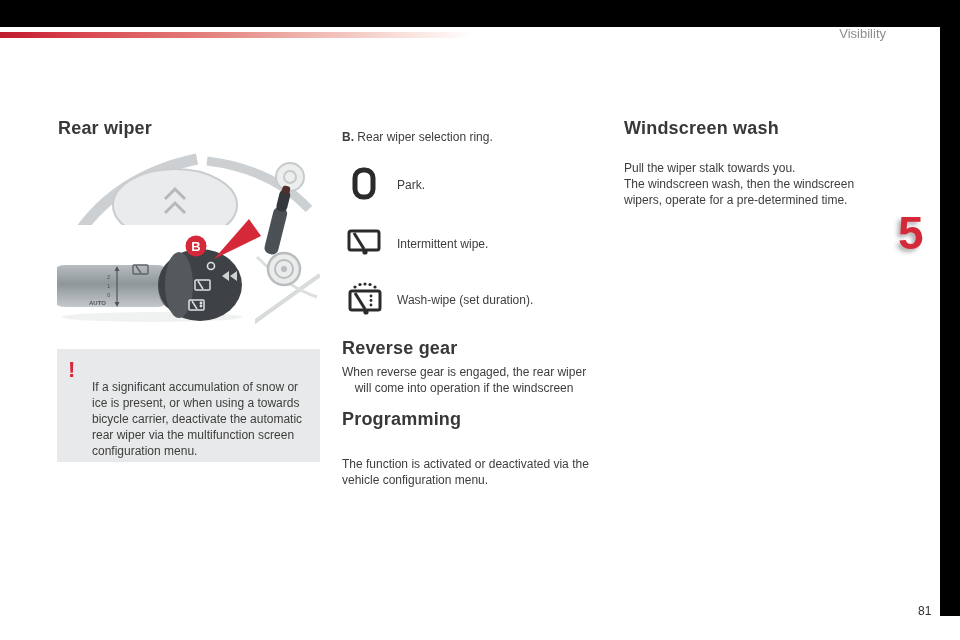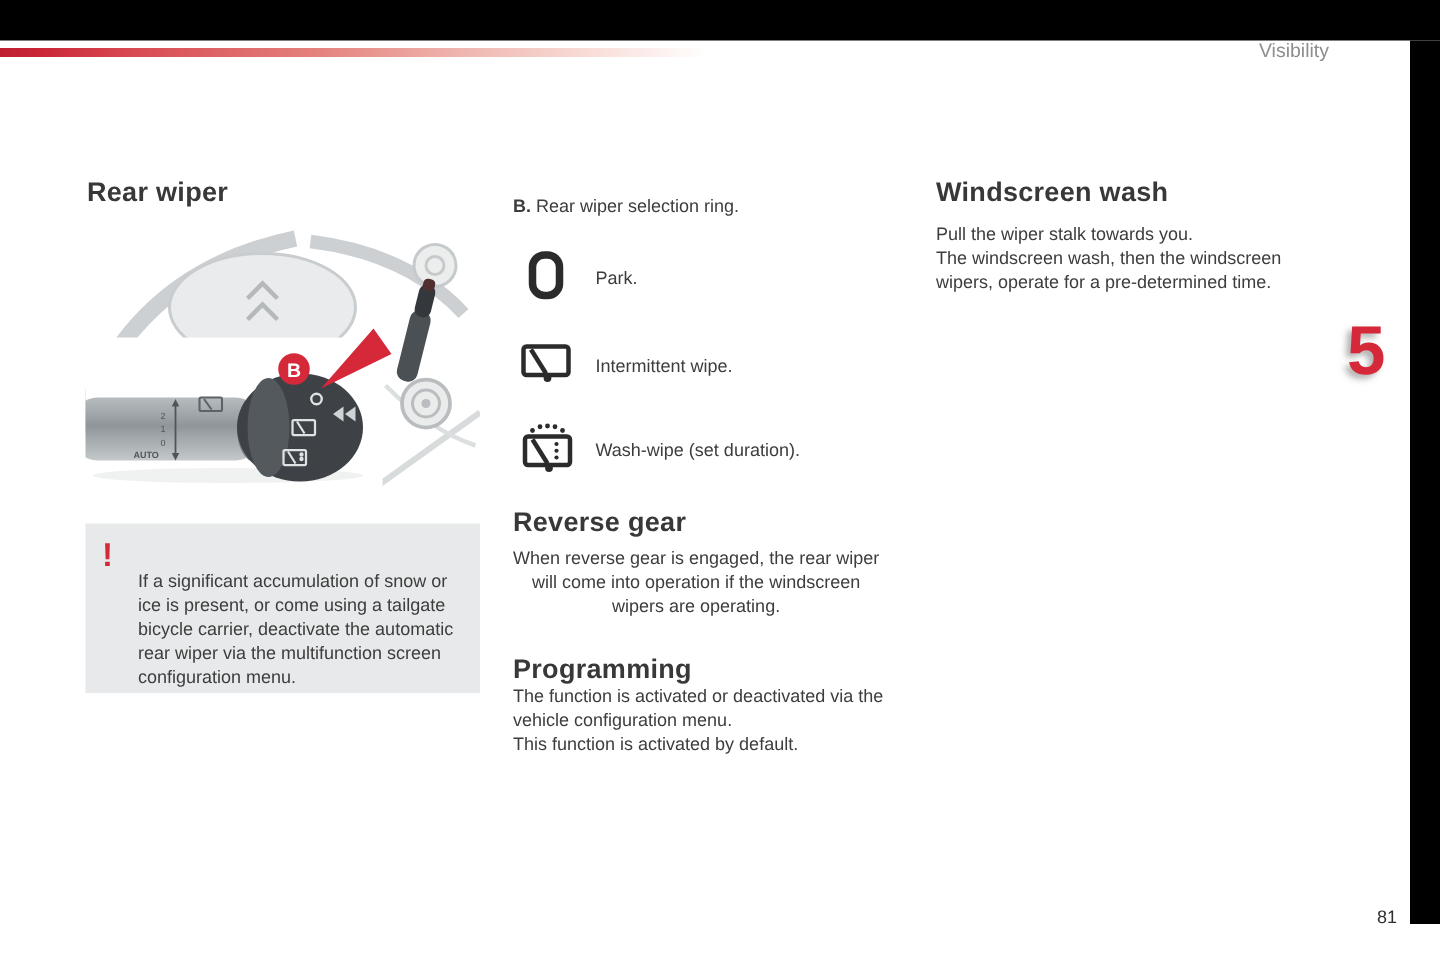--- a/index.html
+++ b/index.html
@@ -119,21 +119,21 @@
 
       <circle cx="139" cy="99" r="10.5" fill="#d5293a"></circle>
       <text x="139" y="104" font-size="13" font-weight="bold" fill="#ffffff" text-anchor="middle" font-family="Liberation Sans, sans-serif">B</text>
     </svg>
   </div>
 
   <div class="warning">
     <div class="bang">!</div>
     <div class="wtext">
       <div class="bodyline">If a significant accumulation of snow or</div>
-      <div class="bodyline">ice is present, or come using a tailgate</div>
+      <div class="bodyline">ice is present, or when using a towards</div>
       <div class="bodyline">bicycle carrier, deactivate the automatic</div>
       <div class="bodyline">rear wiper via the multifunction screen</div>
       <div class="bodyline">configuration menu.</div>
     </div>
   </div>
 
   <div class="midcol">
     <div class="introline">
       <b>B.</b><span> Rear wiper selection ring.</span>
     </div>
@@ -166,34 +166,32 @@
           <circle cx="24" cy="19.5" r="1.4"></circle>
           <circle cx="24" cy="24" r="1.4"></circle>
       </g>
     </svg>
     <div class="mode-label" style="top:293px;">Wash-wipe (set duration).</div>
 
     <div class="h2 abs" style="top:338px;">Reverse gear</div>
     <div class="abs" style="top:364px;text-align:center;">
       <div class="bodyline">When reverse gear is engaged, the rear wiper</div>
       <div class="bodyline">will come into operation if the windscreen</div>
-      <div class="bodyline">wipers are operating.</div>
     </div>
 
-    <div class="h2 abs" style="top:436px;">Programming</div>
+    <div class="h2 abs" style="top:409px;">Programming</div>
     <div class="abs" style="top:456px;">
       <div class="bodyline">The function is activated or deactivated via the</div>
       <div class="bodyline">vehicle configuration menu.</div>
-      <div class="bodyline">This function is activated by default.</div>
     </div>
   </div>
 
   <div class="rightcol">
     <div class="h2 abs" style="top:118px;">Windscreen wash</div>
-    <div class="abs" style="top:148px;">
+    <div class="abs" style="top:160px;">
       <div class="bodyline">Pull the wiper stalk towards you.</div>
       <div class="bodyline">The windscreen wash, then the windscreen</div>
       <div class="bodyline">wipers, operate for a pre-determined time.</div>
     </div>
   </div>
 
   <div class="pagenum">81</div>
   <div class="watermark">carmanualsonline.info</div>
 
 </div>

